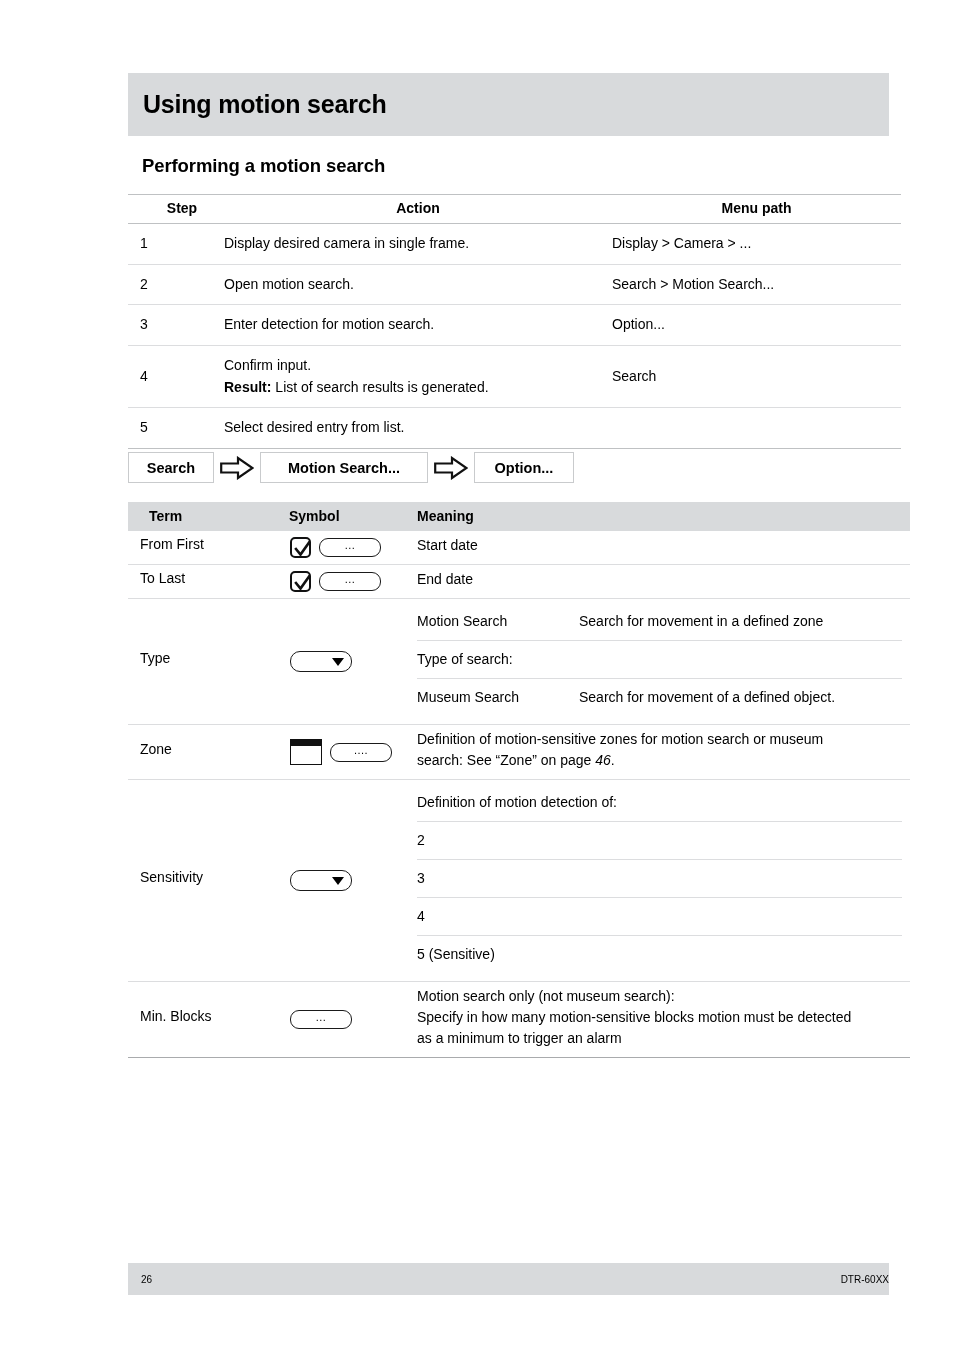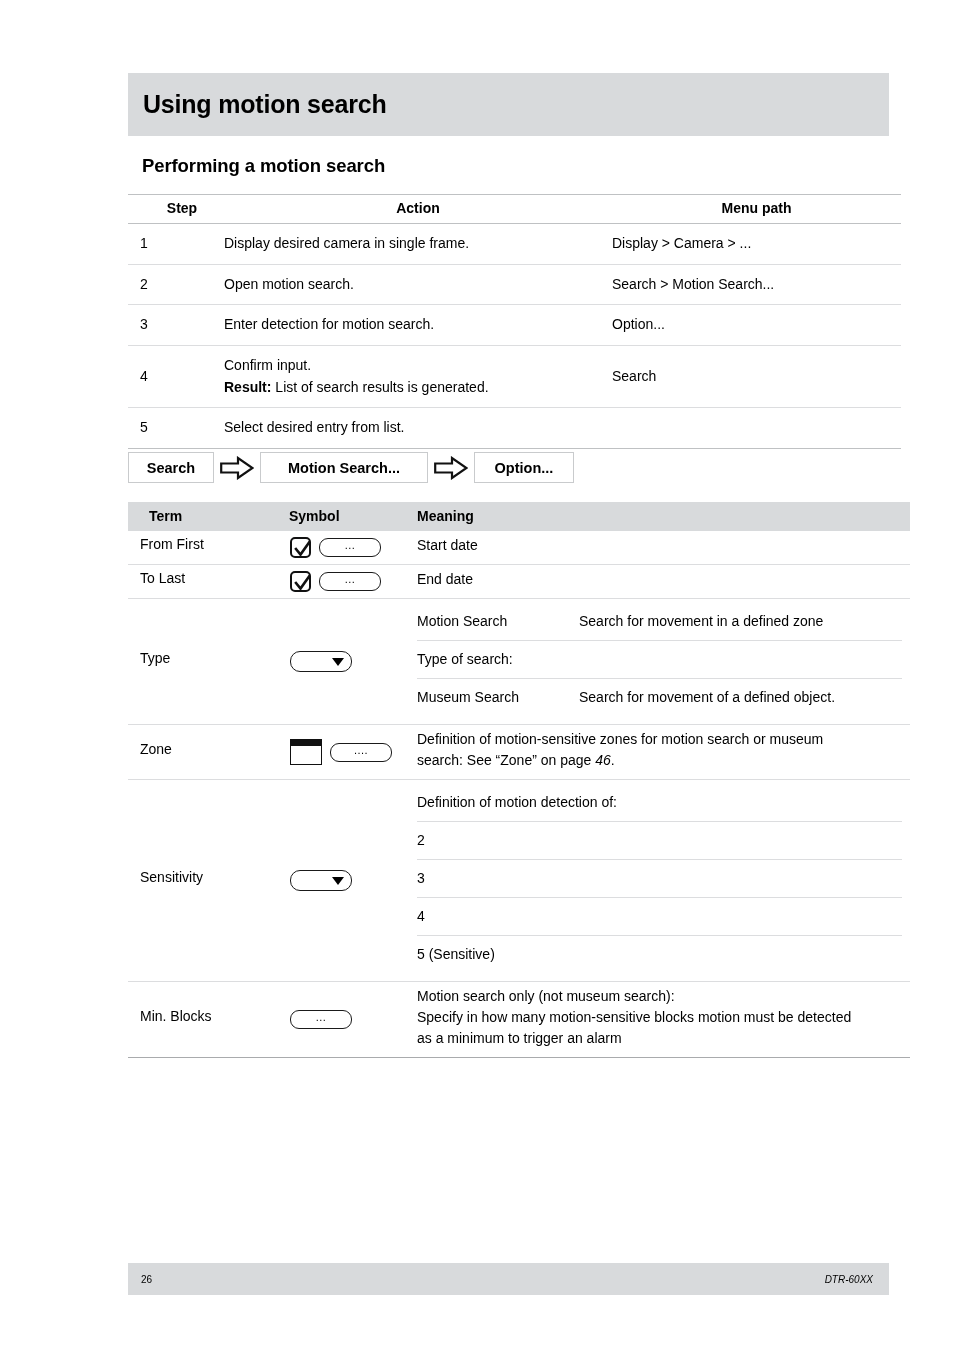--- a/index.html
+++ b/index.html
@@ -247,21 +247,21 @@
     top: 1255px;
     width: 761px;
     height: 32px;
     background: #d8dadc;
     display: flex;
     align-items: center;
     justify-content: space-between;
     font-size: 10px;
   }
   .footer .f-left { padding-left: 13px; }
-  .footer .f-right { padding-right: 16px; font-style: italic; }
+  .footer .f-right { padding-right: 0; }
 </style>
 </head>
 <body>
 
 <div class="page">
 
   <div class="title-bar">
     <h1>Using motion search</h1>
   </div>
 

